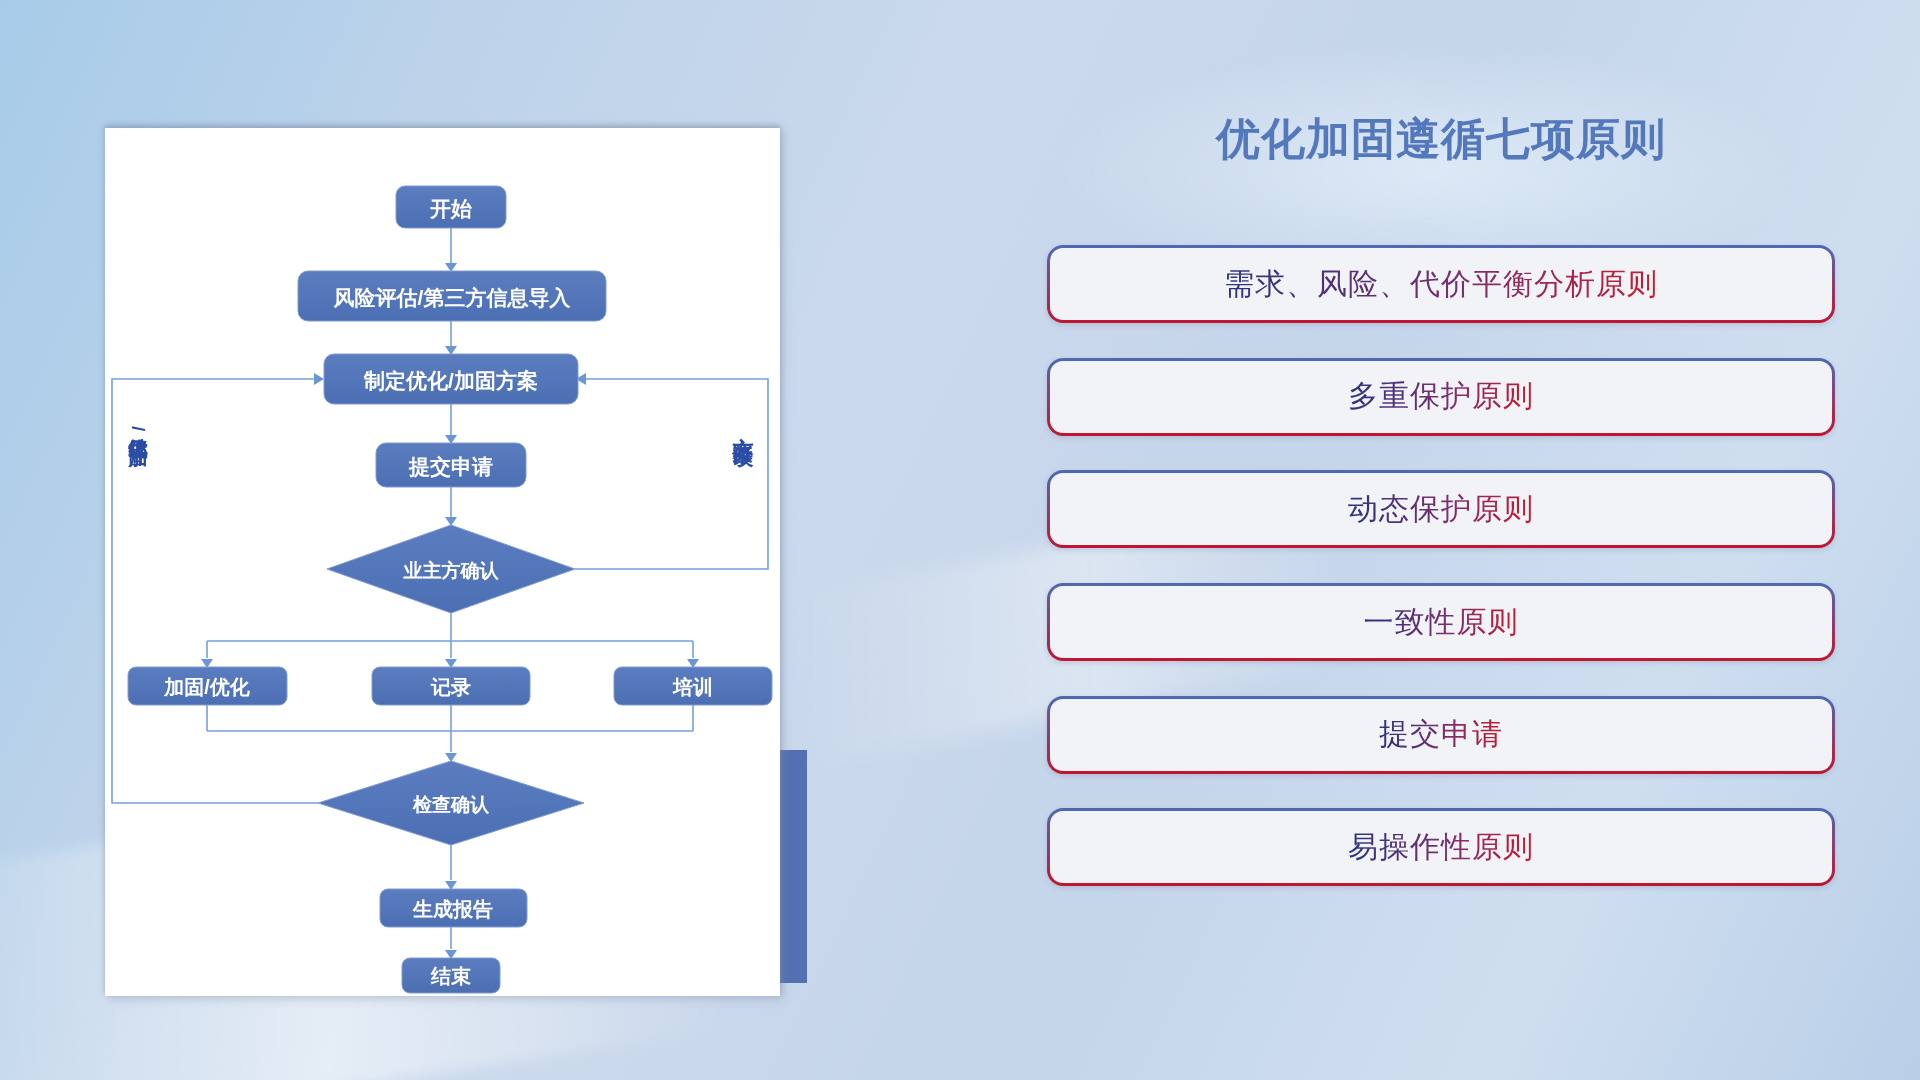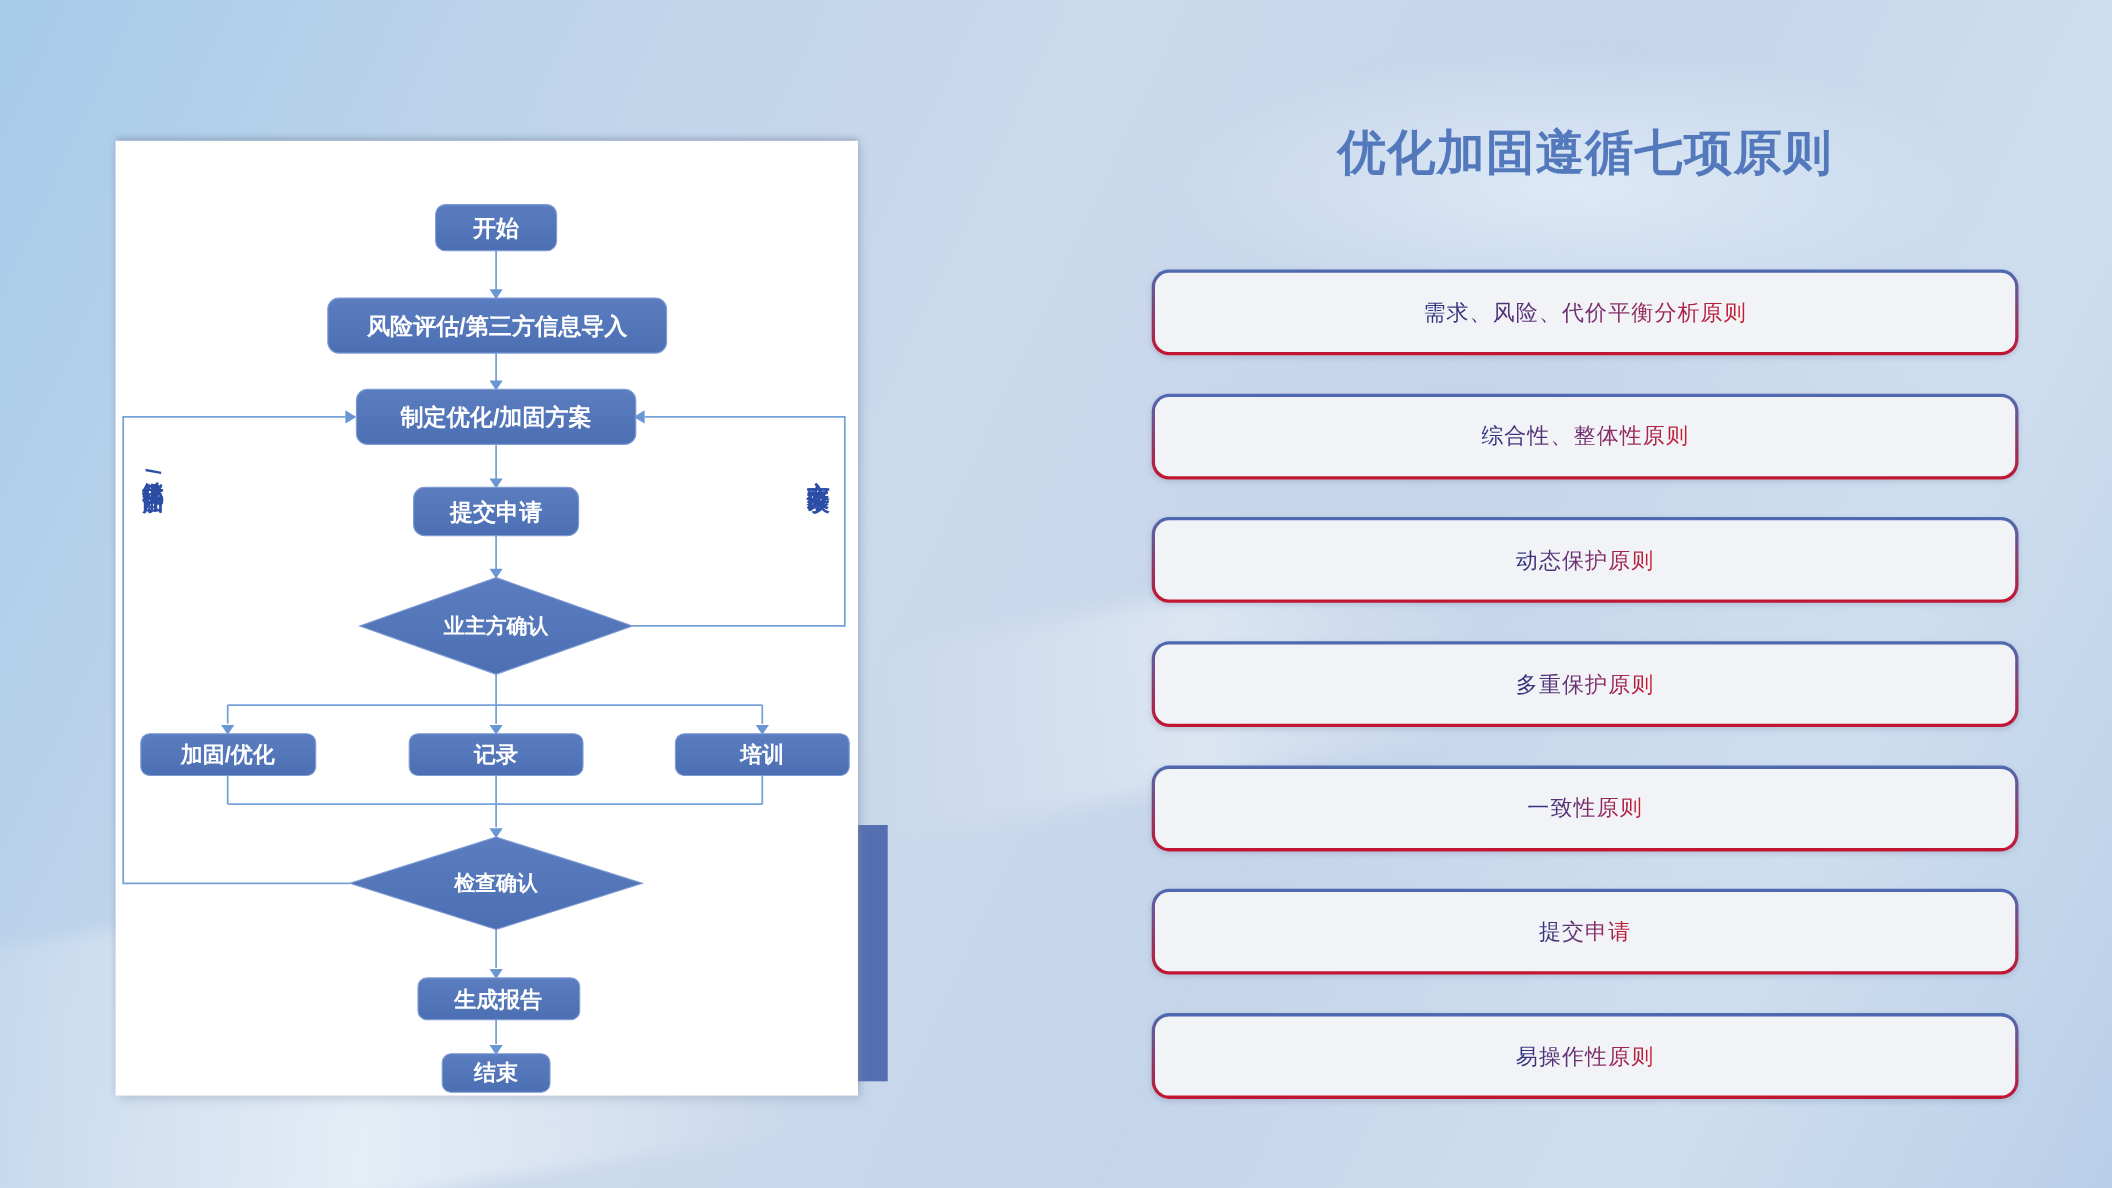--- a/index.html
+++ b/index.html
@@ -29,21 +29,21 @@
   .vlabel.right{left:628px;top:292px;font-size:21px;letter-spacing:3px;}
 
   .right-panel{position:absolute;left:1047px;top:245px;width:788px;z-index:2;}
   .panel-title{position:absolute;left:1047px;top:110px;width:788px;margin:0;text-align:center;
     font-size:44px;font-weight:bold;color:#5478bc;letter-spacing:1px;z-index:2;}
   .pbox{height:78px;border-radius:16px;padding:3px;box-sizing:border-box;margin-bottom:34.7px;
     background:linear-gradient(to bottom,#4d6ab2,#c3142f);
     box-shadow:0 2px 5px rgba(110,125,160,.25);}
   .pbox-inner{width:100%;height:100%;border-radius:13px;background:#f2f3f6;
     display:flex;align-items:center;justify-content:center;}
-  .ptext{display:inline-block;font-size:20px;letter-spacing:1px;color:#7a2560;
+  .ptext{display:inline-block;font-size:30px;letter-spacing:1px;color:#7a2560;
     background:linear-gradient(90deg,#2a3380 0%,#7c2f6e 55%,#c81a2e 100%);
     -webkit-background-clip:text;background-clip:text;-webkit-text-fill-color:transparent;}
 </style>
 </head>
 <body>
 
 <div class="canvas">
   <div class="bg-streak s1"></div>
   <div class="bg-streak s2"></div>
   <div class="bg-streak s3"></div>
@@ -133,31 +133,26 @@
   <h1 class="panel-title">优化加固遵循七项原则</h1>
 
   <div class="right-panel">
     <div class="pbox">
       <div class="pbox-inner">
           <span class="ptext">需求、风险、代价平衡分析原则</span>
         </div>
     </div>
     <div class="pbox">
       <div class="pbox-inner">
-          <span class="ptext">综合性、整体性原则</span>
+          <span class="ptext">多重保护原则</span>
         </div>
     </div>
     <div class="pbox">
       <div class="pbox-inner">
           <span class="ptext">动态保护原则</span>
-        </div>
-    </div>
-    <div class="pbox">
-      <div class="pbox-inner">
-          <span class="ptext">多重保护原则</span>
         </div>
     </div>
     <div class="pbox">
       <div class="pbox-inner">
           <span class="ptext">一致性原则</span>
         </div>
     </div>
     <div class="pbox">
       <div class="pbox-inner">
           <span class="ptext">提交申请</span>

